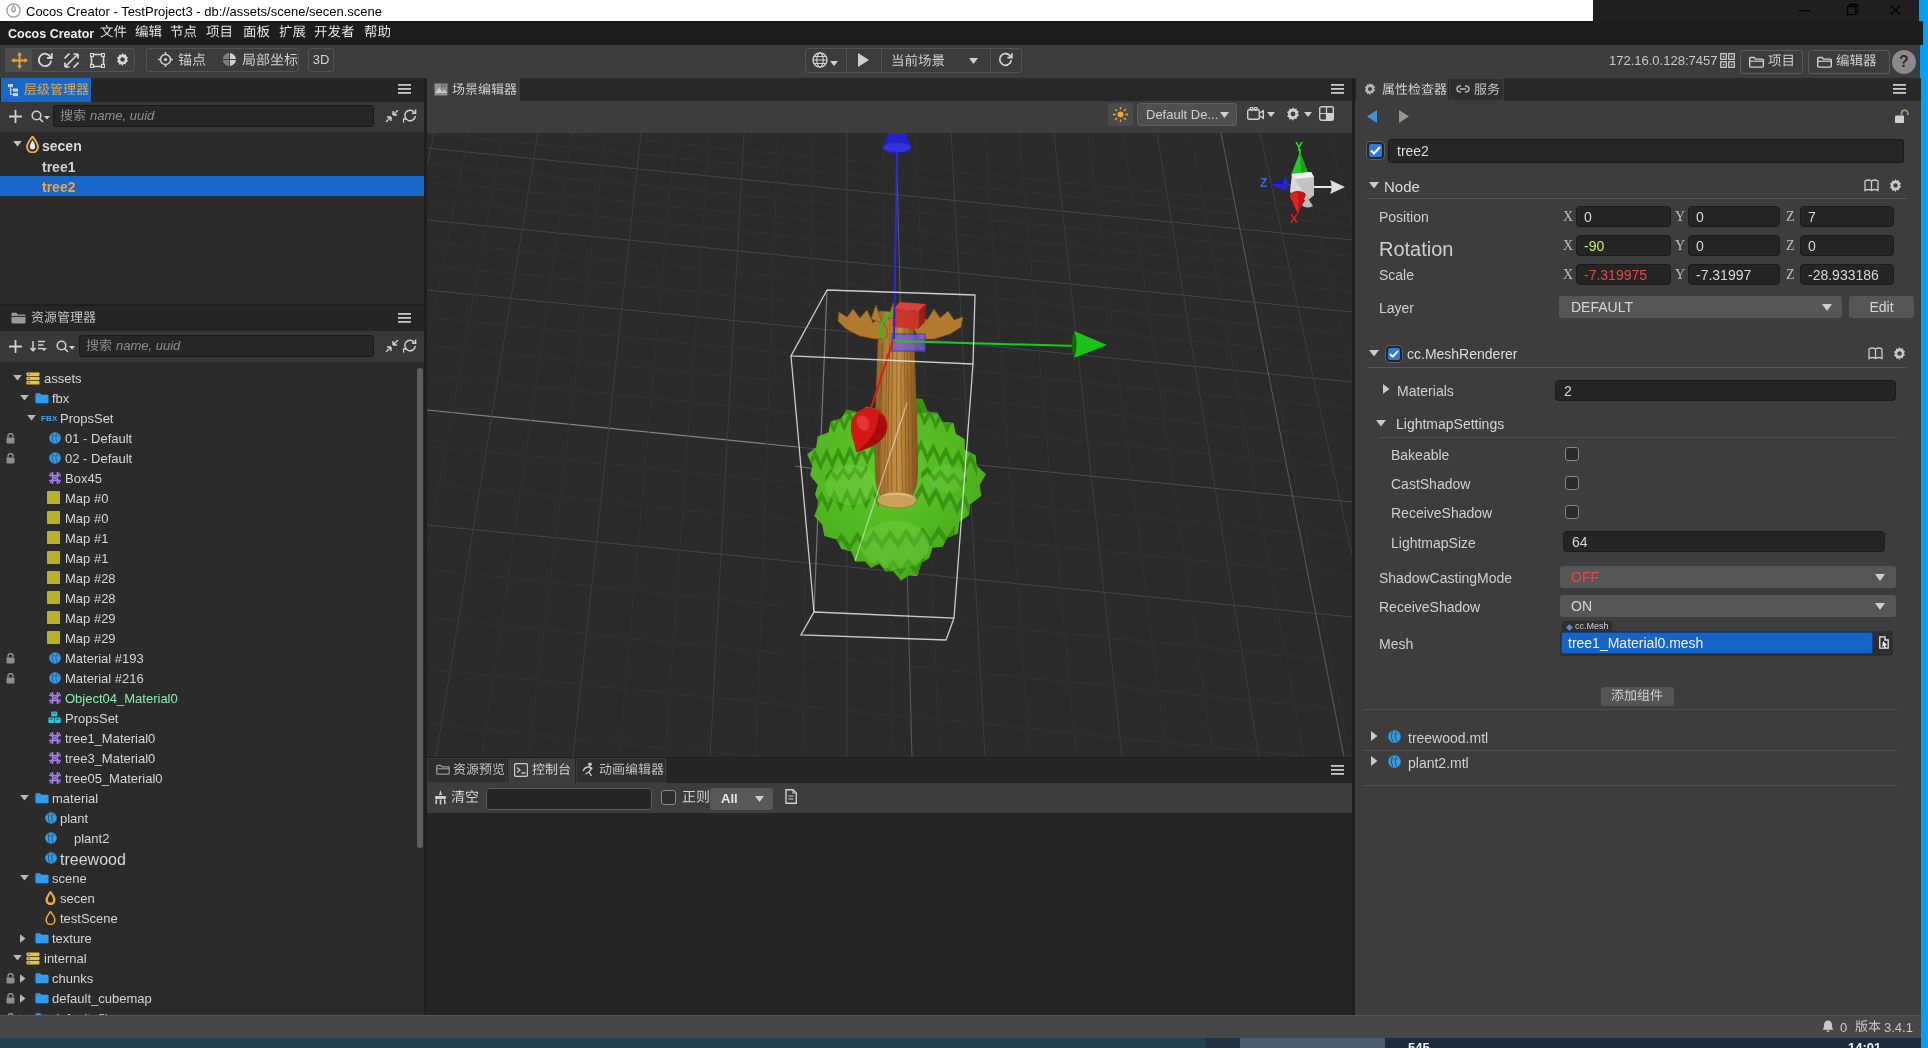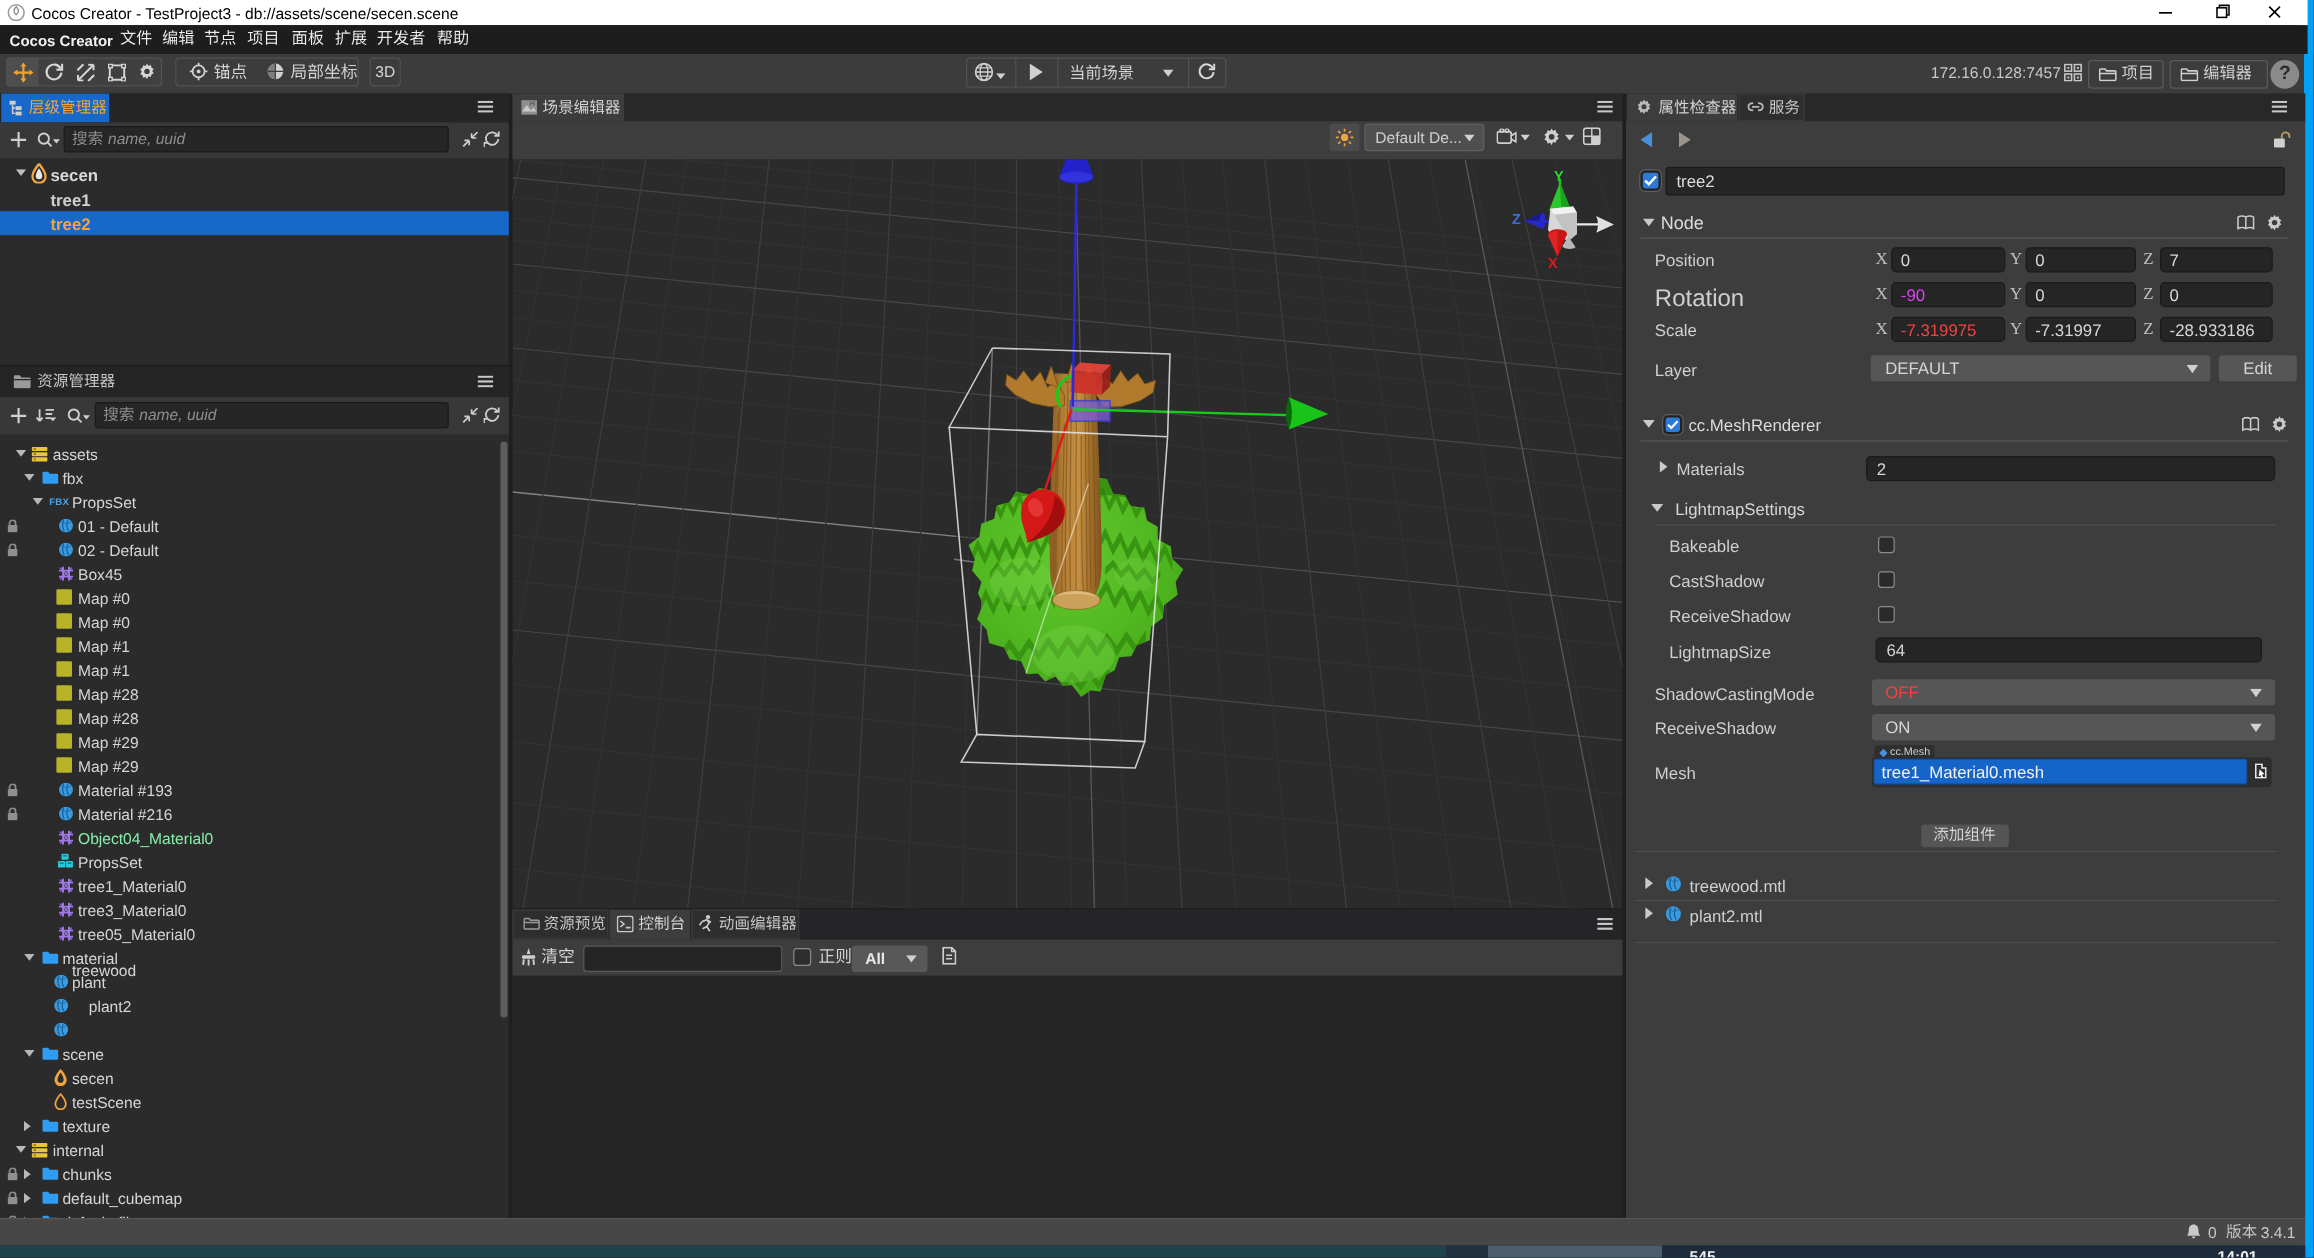--- a/index.html
+++ b/index.html
@@ -1,21 +1,21 @@
 <!DOCTYPE html>
 <html><head><meta charset="utf-8"><style>
 *{margin:0;padding:0;box-sizing:border-box}
 html,body{width:1928px;height:1048px;overflow:hidden;background:#1f1f1f;
   font-family:"Liberation Sans",sans-serif;}
 .abs{position:absolute}
 .ico{position:absolute}
 .txt{position:absolute;white-space:nowrap}
 </style></head><body>
 <div class="abs" style="left:1919px;top:0;width:9px;height:1048px;background:#00a0f5"></div>
-<div class="abs" style="left:0;top:0;width:1923px;height:21px;background:#ffffff">
+<div class="abs" style="left:0;top:0;width:1593px;height:21px;background:#ffffff">
     <svg class="ico" style="left:6px;top:3px" width="15" height="15" viewBox="0 0 15 15">
       <circle cx="7.5" cy="7.5" r="6.6" fill="none" stroke="#9a9a9a" stroke-width="1.3"></circle>
       <path d="M7.5 2.6 C5.2 4.8 5.0 7.5 7.5 9.2 C10 7.5 9.8 4.8 7.5 2.6 Z" fill="none" stroke="#8a8a8a" stroke-width="1.1"></path>
     </svg>
     <div class="txt" style="left:26px;top:4px;font-size:13px;color:#000">Cocos Creator - TestProject3 - db://assets/scene/secen.scene</div>
     <svg class="ico" style="left:1799px;top:0" width="110" height="21">
       <rect x="0" y="10" width="11" height="1.4" fill="#000"></rect>
       <rect x="48.5" y="6.5" width="8" height="8" fill="none" stroke="#000" stroke-width="1.3"></rect>
       <path d="M50.5 6.5 v-2 h8 v8 h-2" fill="none" stroke="#000" stroke-width="1.3"></path>
       <path d="M92 5.5 l9 9 M101 5.5 l-9 9" stroke="#000" stroke-width="1.3"></path>
@@ -364,21 +364,21 @@
     <circle cx="6" cy="6" r="5.8" fill="#3a9ae0"></circle>
     <path d="M4.2 1.2 C3 4 3 8 4.6 10.8 M7.6 1.4 C6.6 4 6.6 8 8.2 10.6" stroke="#1c5f96" stroke-width="1" fill="none"></path>
     <path d="M2 2.5 C4 4.5 8 4.5 10.5 2.8" stroke="#1c5f96" stroke-width="0.8" fill="none" opacity="0.7"></path>
   </svg>
 <div class="txt" style="left:74px;top:831px;font-size:13px;color:#d6d6d6">plant2</div>
 <svg class="ico" style="left:45px;top:852px" width="12" height="12" viewBox="0 0 12 12">
     <circle cx="6" cy="6" r="5.8" fill="#3a9ae0"></circle>
     <path d="M4.2 1.2 C3 4 3 8 4.6 10.8 M7.6 1.4 C6.6 4 6.6 8 8.2 10.6" stroke="#1c5f96" stroke-width="1" fill="none"></path>
     <path d="M2 2.5 C4 4.5 8 4.5 10.5 2.8" stroke="#1c5f96" stroke-width="0.8" fill="none" opacity="0.7"></path>
   </svg>
-<div class="txt" style="left:60px;top:801px;font-size:13px;color:#d6d6d6">treewood</div>
+<div class="txt" style="left:60px;top:851px;font-size:16px;color:#d6d6d6">treewood</div>
 <svg class="ico" style="left:20px;top:875px" width="9" height="6" viewBox="0 0 10 7">
     <path d="M0 0 h10 l-5 6.5Z" fill="#b8b8b8"></path>
   </svg>
 <svg class="ico" style="left:35px;top:872px" width="14" height="12" viewBox="0 0 15 12">
     <path d="M0.5 1.8 a1 1 0 0 1 1-1 h4 l1.4 1.7 h6.6 a1 1 0 0 1 1 1 v7 a1 1 0 0 1 -1 1 h-12 a1 1 0 0 1 -1-1 Z" fill="#2e9df3"></path>
   </svg>
 <div class="txt" style="left:52px;top:871px;font-size:13px;color:#d6d6d6">scene</div>
 <svg class="ico" style="left:45px;top:891px" width="11" height="14" viewBox="0 0 13 17">
     <path d="M6.5 0.8 C3 5 1.2 8 1.2 11 a5.3 5.3 0 0 0 10.6 0 C11.8 8 10 5 6.5 0.8Z" fill="#f0a63c" stroke="#f0a63c" stroke-width="1.8"></path>
     <path d="M6.5 3.4 C4.5 6.2 3.4 8.6 3.4 10.8 a3.1 3.1 0 0 0 6.2 0 C9.6 8.6 8.5 6.2 6.5 3.4Z" fill="#2b2b2b"></path>
@@ -758,21 +758,21 @@
 <div class="txt" style="left:1584px;top:209px;font-size:14px;color:#d6d6d6">0</div>
 <div class="txt" style="left:1675px;top:209px;font-family:'Liberation Serif',serif;font-size:14px;color:#c0c0c0">Y</div>
 <div class="abs" style="left:1688px;top:206px;width:92px;height:21px;background:#252525;border:1px solid #1b1b1b;border-radius:4px"></div>
 <div class="txt" style="left:1696px;top:209px;font-size:14px;color:#d6d6d6">0</div>
 <div class="txt" style="left:1786px;top:209px;font-family:'Liberation Serif',serif;font-size:14px;color:#c0c0c0">Z</div>
 <div class="abs" style="left:1800px;top:206px;width:94px;height:21px;background:#252525;border:1px solid #1b1b1b;border-radius:4px"></div>
 <div class="txt" style="left:1808px;top:209px;font-size:14px;color:#d6d6d6">7</div>
 <div class="txt" style="left:1379px;top:238px;font-size:20px;color:#cfcfcf">Rotation</div>
 <div class="txt" style="left:1563px;top:238px;font-family:'Liberation Serif',serif;font-size:14px;color:#c0c0c0">X</div>
 <div class="abs" style="left:1576px;top:235px;width:95px;height:21px;background:#252525;border:1px solid #1b1b1b;border-radius:4px"></div>
-<div class="txt" style="left:1584px;top:238px;font-size:14px;color:#d946ef">-90</div>
+<div class="txt" style="left:1584px;top:238px;font-size:14px;color:#bef264">-90</div>
 <div class="txt" style="left:1675px;top:238px;font-family:'Liberation Serif',serif;font-size:14px;color:#c0c0c0">Y</div>
 <div class="abs" style="left:1688px;top:235px;width:92px;height:21px;background:#252525;border:1px solid #1b1b1b;border-radius:4px"></div>
 <div class="txt" style="left:1696px;top:238px;font-size:14px;color:#d6d6d6">0</div>
 <div class="txt" style="left:1786px;top:238px;font-family:'Liberation Serif',serif;font-size:14px;color:#c0c0c0">Z</div>
 <div class="abs" style="left:1800px;top:235px;width:94px;height:21px;background:#252525;border:1px solid #1b1b1b;border-radius:4px"></div>
 <div class="txt" style="left:1808px;top:238px;font-size:14px;color:#d6d6d6">0</div>
 <div class="txt" style="left:1379px;top:267px;font-size:14px;color:#cfcfcf">Scale</div>
 <div class="txt" style="left:1563px;top:267px;font-family:'Liberation Serif',serif;font-size:14px;color:#c0c0c0">X</div>
 <div class="abs" style="left:1576px;top:264px;width:95px;height:21px;background:#252525;border:1px solid #1b1b1b;border-radius:4px"></div>
 <div class="txt" style="left:1584px;top:267px;font-size:14px;color:#ef4444">-7.319975</div>

